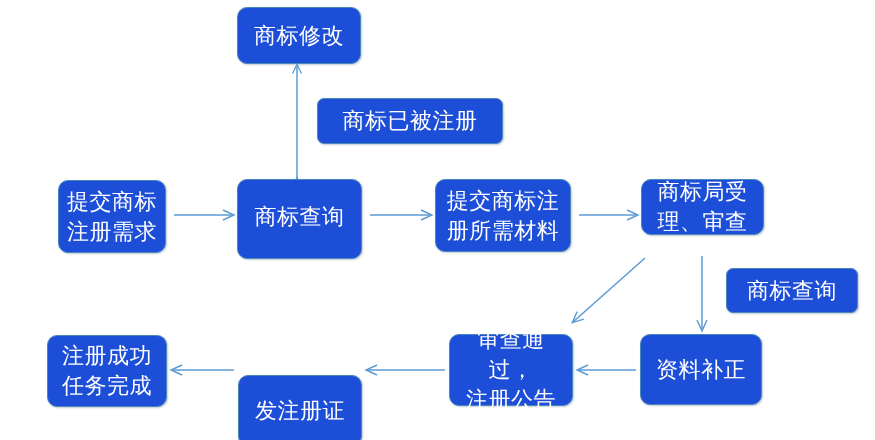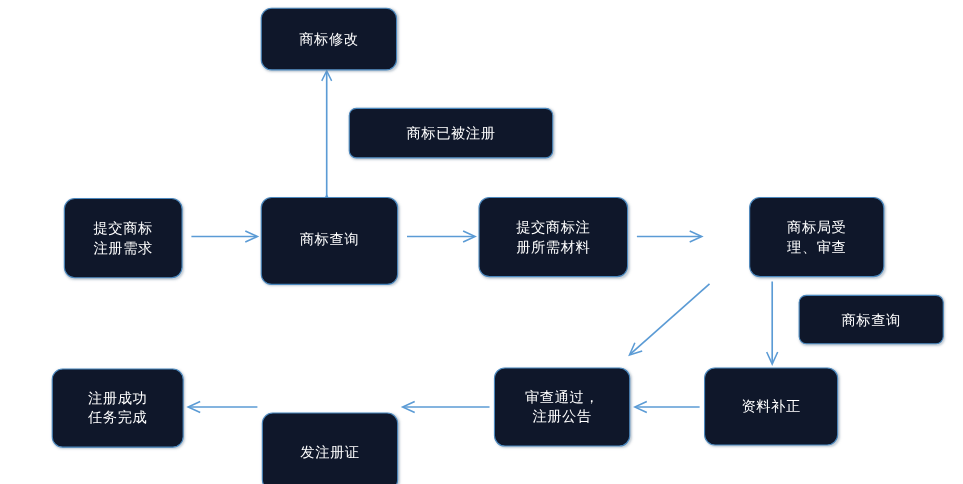--- a/index.html
+++ b/index.html
@@ -13,30 +13,30 @@
   #canvas {
     position: relative;
     width: 875px;
     height: 440px;
     background: #ffffff;
     overflow: hidden;
   }
   .node {
     position: absolute;
     box-sizing: border-box;
-    background: #0f172a;
+    background: #1d4ed8;
     border: 1px solid #4a87bd;
     border-radius: 10px;
     color: #ffffff;
     display: flex;
     align-items: center;
     justify-content: center;
     text-align: center;
     line-height: 1.35;
-    font-size: 13px;
+    font-size: 22px;
     letter-spacing: 0.5px;
     box-shadow: 1px 1px 2px rgba(120,140,160,0.45);
     font-family: "Liberation Serif", "DejaVu Serif", serif;
   }
   .node .label {
     white-space: pre-line;
     padding: 0 6px;
   }
   .node.label-box {
     border-radius: 7px;
@@ -99,21 +99,21 @@
 
   <div class="node" style="left:237px;top:179px;width:125px;height:80px;font-family:Liberation Mono, monospace;">
     <span class="label">商标查询</span>
   </div>
 
   <div class="node" style="left:435px;top:179px;width:136px;height:73px;">
     <span class="label">提交商标注
 册所需材料</span>
   </div>
 
-  <div class="node" style="left:641px;top:179px;width:123px;height:73px;margin-left:40px;">
+  <div class="node" style="left:641px;top:179px;width:123px;height:56px;">
     <span class="label">商标局受
 理、审查</span>
   </div>
 
   <div class="node label-box" style="left:726px;top:268px;width:132px;height:45px;">
     <span class="label">商标查询</span>
   </div>
 
   <div class="node" style="left:640px;top:334px;width:122px;height:71px;">
     <span class="label">资料补正</span>

